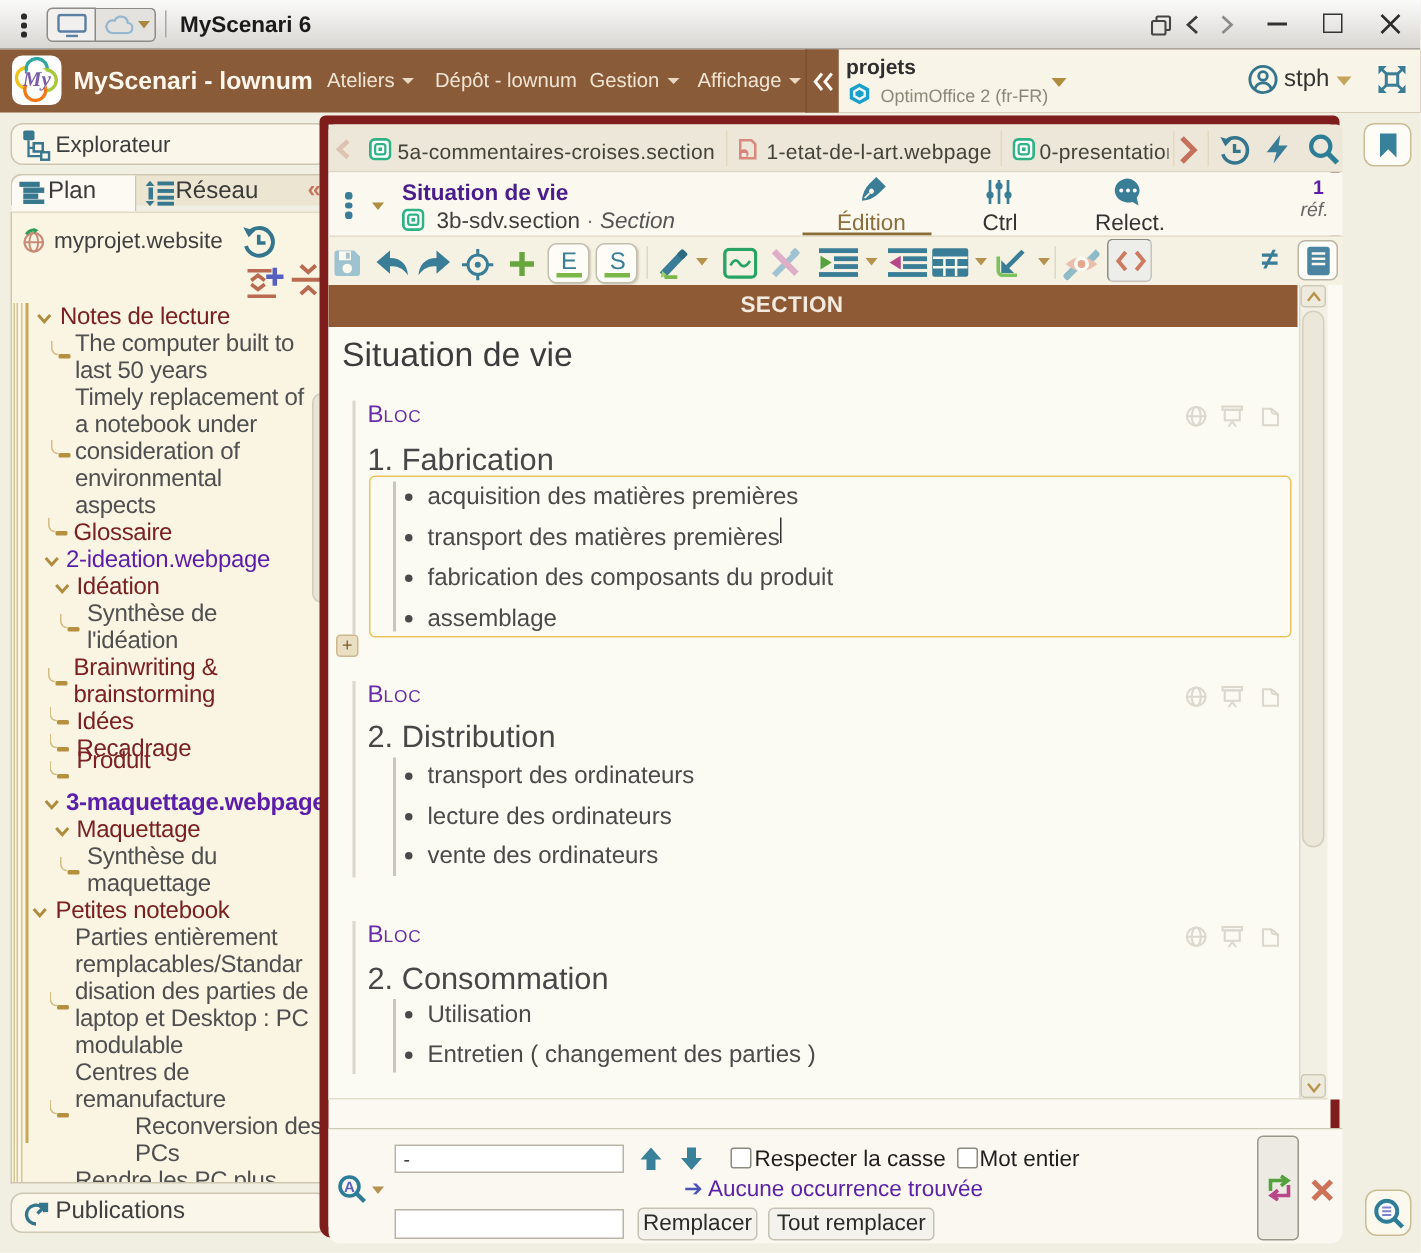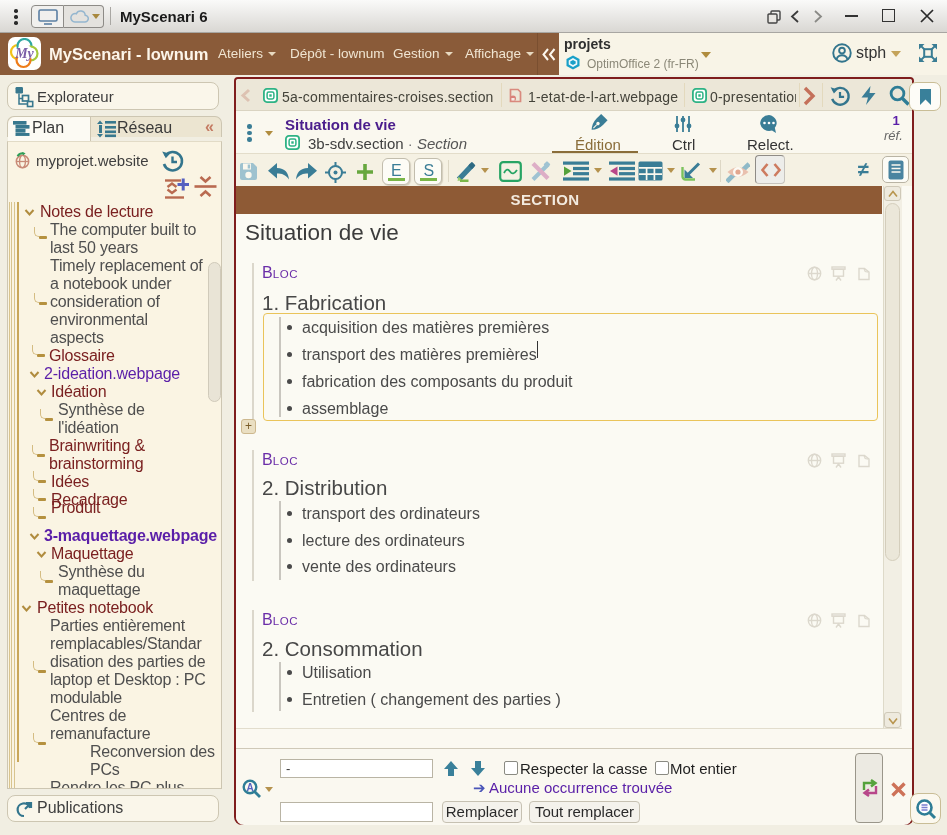--- a/index.html
+++ b/index.html
@@ -20,21 +20,21 @@
 #tree{left:0px;top:60px;width:213px;height:586px;overflow:hidden;position:absolute;}
 #publications{left:7px;top:795px;width:212px;height:27px;}
 .tred{color:#7a2020;}.tgray{color:#4f4f4f;}.tpurple{color:#5a1ea8;}
 .trow{position:absolute;font-size:16px;line-height:18px;letter-spacing:-0.2px;}
 .dash{position:absolute;width:8px;height:3px;background:#b5913f;border-radius:1px;}
 .chev{position:absolute;width:11px;height:10px;}
 .guide{position:absolute;width:1px;background:#d8c48e;}
 .hook{position:absolute;width:5px;height:10px;border-left:1.4px solid #d4bc82;border-bottom:1.4px solid #d4bc82;border-bottom-left-radius:8px;}
 
 
-#mainpanel{left:234px;top:77px;width:680px;height:748px;background:#fbf9f1;border:2px solid #7f1d1d;border-radius:4px 4px 8px 8px;}
+#mainpanel{left:213px;top:77px;width:680px;height:748px;background:#fbf9f1;border:6px solid #7f1d1d;border-radius:4px 4px 8px 8px;}
 #crumbbar{left:0;top:0;width:676px;height:32px;background:#ece7d8;border-bottom:1px solid #dad4c2;border-radius:4px 4px 0 0;}
 #docheader{left:0;top:32px;width:676px;height:42px;background:#faf8ef;}
 #toolbar{left:0;top:74px;width:676px;height:33px;background:#f5f1e3;border-top:1px solid #e3ddca;}
 #content{left:0;top:107px;width:676px;height:543px;background:#fbfaf3;}
 #sectionbar{left:0;top:0;width:646px;height:28px;background:#8e5a35;color:#f3eadf;font-weight:bold;font-size:15px;text-align:center;line-height:28px;letter-spacing:.3px;padding-right:28px;}
 #findpanel{left:0;top:669px;width:676px;height:77px;background:#faf8f0;border-top:1px solid #cfc9b8;border-radius:0 0 8px 8px;}
 .vline{position:absolute;background:#dbd7cb;width:2px;}
 .ivline{position:absolute;background:#c9c6bf;width:2px;}
 .bloclabel{position:absolute;color:#6a2da8;font-size:16px;}
 .bloclabel span{font-size:11.5px;letter-spacing:.6px;}

